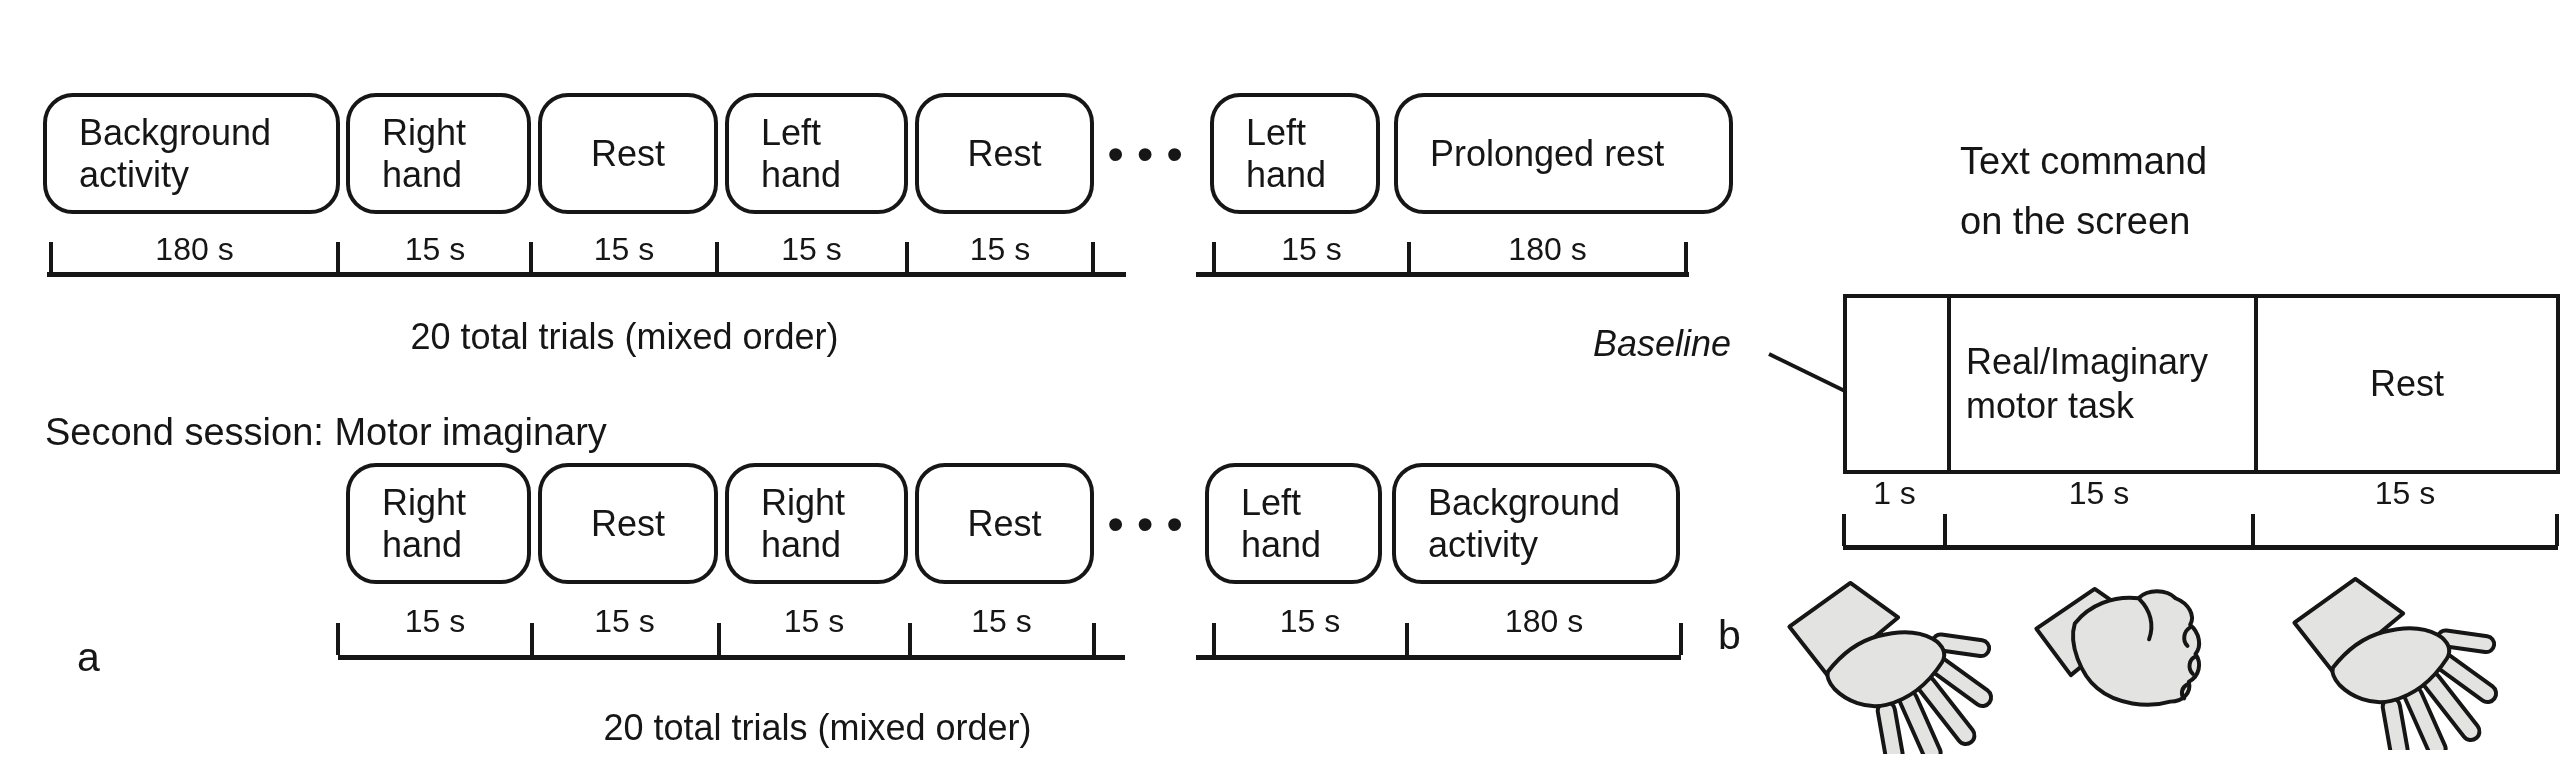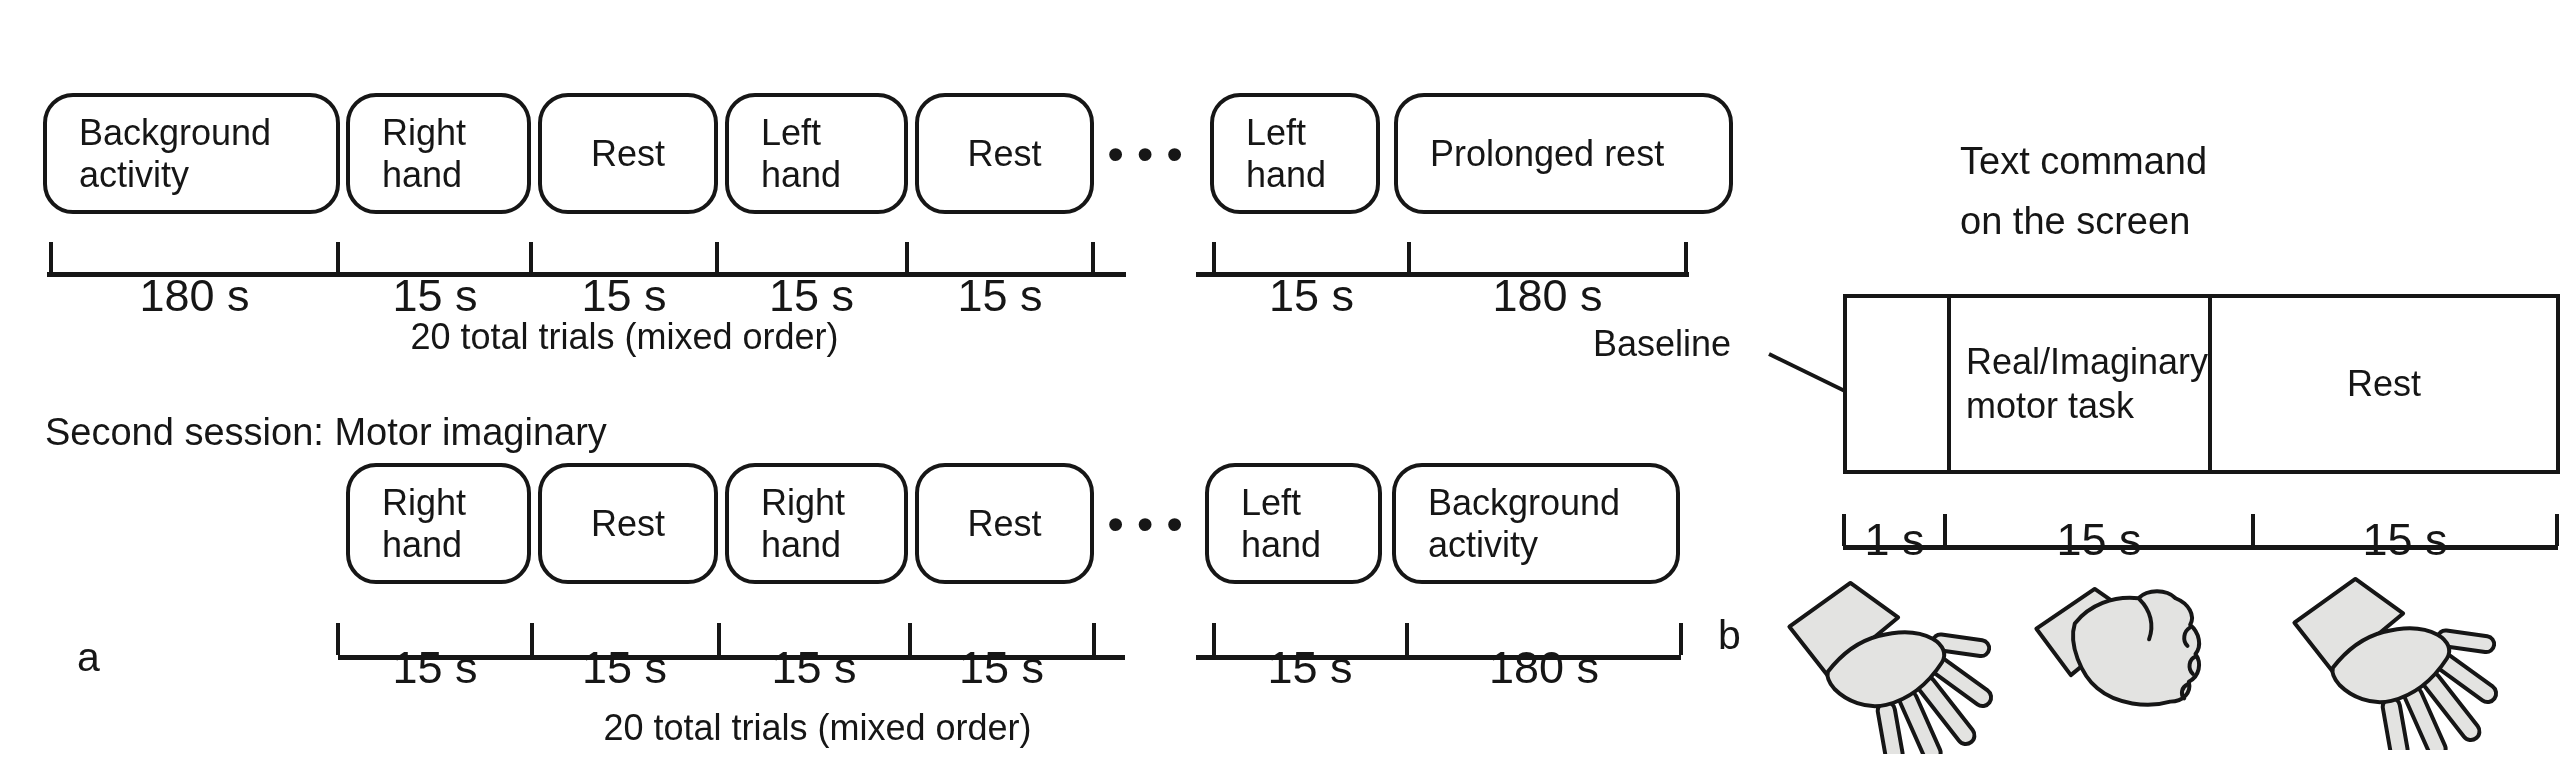--- a/index.html
+++ b/index.html
@@ -13,38 +13,38 @@
     border:4.1px solid #161616;border-radius:30px;
     display:flex;flex-direction:column;justify-content:center;
     font-size:36px;line-height:1.16;
   }
   .box.two{align-items:flex-start;padding-left:32px;padding-right:5.5px;}
   .box.one{align-items:center;text-align:center;}
   .dots{
     position:absolute;height:121px;display:flex;align-items:center;justify-content:center;
     font-size:45px;font-weight:bold;letter-spacing:13.7px;
   }
-  .tlabel{position:absolute;font-size:45px;text-align:center;height:37px;margin-top:39px;}
+  .tlabel{position:absolute;font-size:32px;text-align:center;height:37px;}
   .tick{position:absolute;width:4.1px;height:32px;background:#161616;}
   .tline{position:absolute;height:4.8px;background:#161616;}
   .trials{position:absolute;font-size:36px;text-align:center;}
   .corner{position:absolute;font-size:41px;}
   .ptitle{position:absolute;font-size:38px;white-space:nowrap;}
-  .blabel{position:absolute;font-size:36px;white-space:nowrap;}
+  .blabel{position:absolute;font-size:36px;white-space:nowrap;font-style:italic;}
   .pointer{
     position:absolute;width:146px;height:4.1px;background:#161616;
     transform-origin:0 50%;transform:rotate(26deg);
   }
   .screenrect{
     position:absolute;left:1843px;top:294px;width:717px;height:180px;
     box-sizing:border-box;border:4.1px solid #161616;background:#ffffff;display:flex;
   }
   .cell{box-sizing:border-box;height:100%;display:flex;align-items:center;font-size:36px;line-height:1.22;}
   .cell.c1{width:100px;}
-  .cell.c2{width:261px;border-left:4.1px solid #161616;padding-left:15px;padding-right:4.1px;}
+  .cell.c2{width:307px;border-left:4.1px solid #161616;padding-left:15px;padding-right:4.1px;}
   .cell.c3{flex:1;border-left:4.1px solid #161616;justify-content:center;text-align:center;}
   .hand{position:absolute;}
   .hiddendefs{position:absolute;width:0;height:0;overflow:hidden;}
 </style>
 </head>
 <body>
 
 <div id="canvas">
 
   <svg class="hiddendefs" aria-hidden="true">

